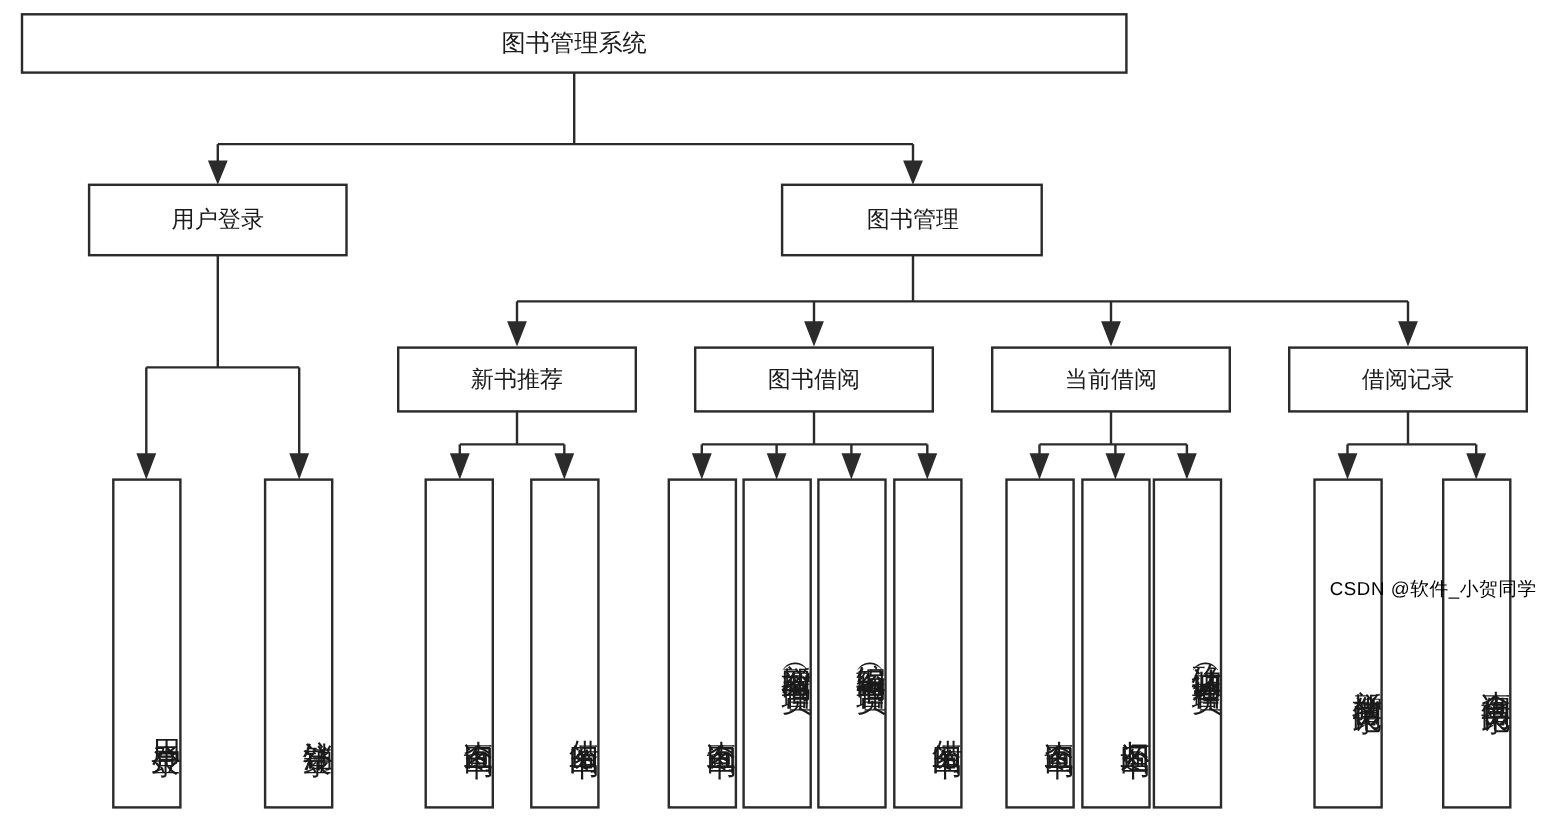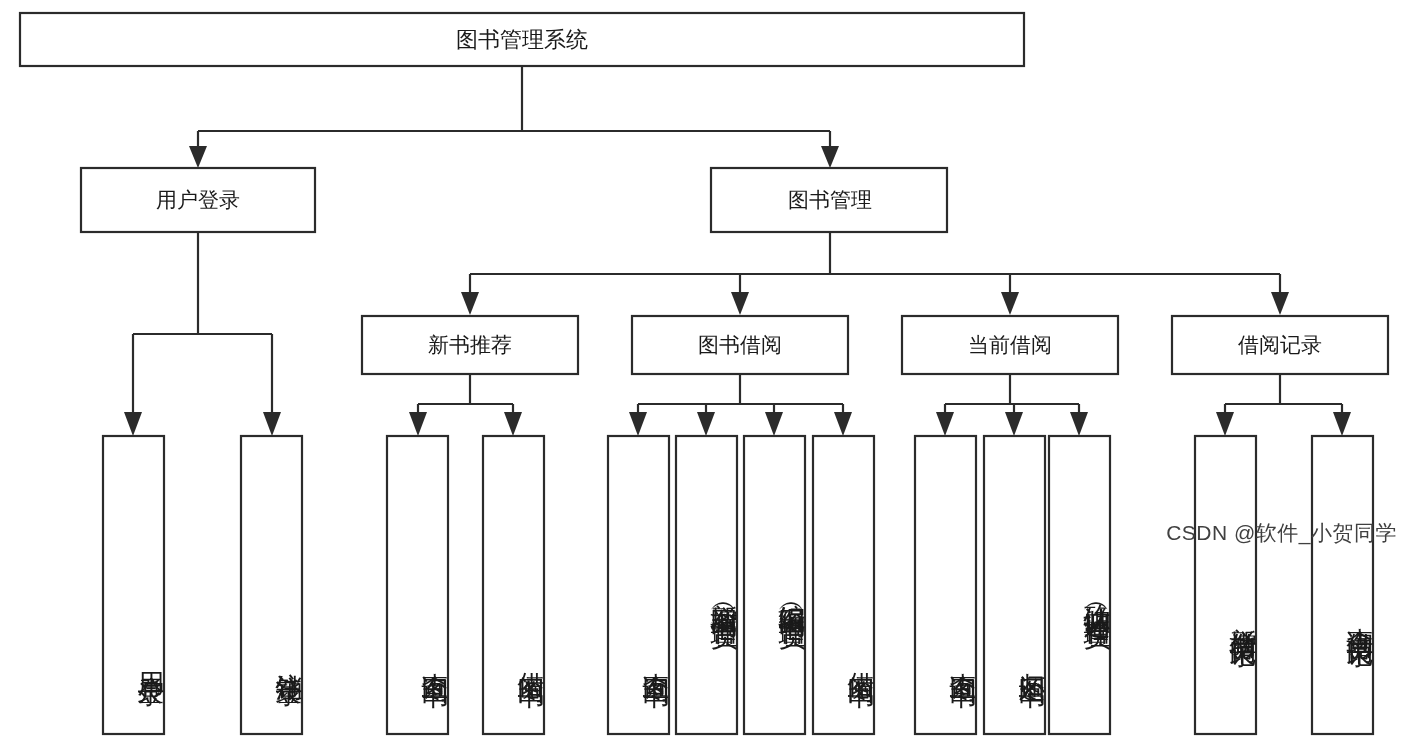--- a/index.html
+++ b/index.html
@@ -65,22 +65,22 @@
     color: #1a1a1a;
     letter-spacing: 3px;
     white-space: nowrap;
     pointer-events: none;
   }
   .watermark {
     position: absolute;
     right: 8px;
     bottom: 6px;
     font-family: "Liberation Sans", "DejaVu Sans", sans-serif;
-    font-size: 21px;
-    color: #404040;
+    font-size: 17px;
+    color: #000000;
     letter-spacing: 0.5px;
     white-space: nowrap;
   }
 </style>
 </head>
 <body>
 
 <div id="diagram-root">
 
   <svg id="tree-svg" viewBox="0 0 1405 747">

